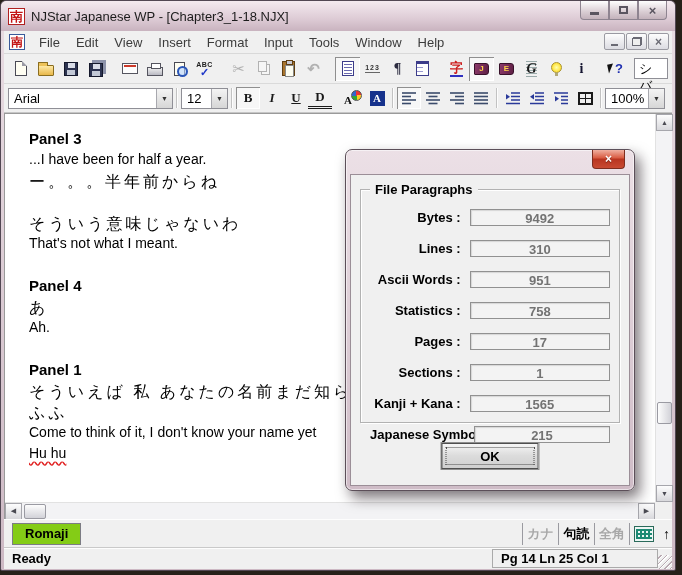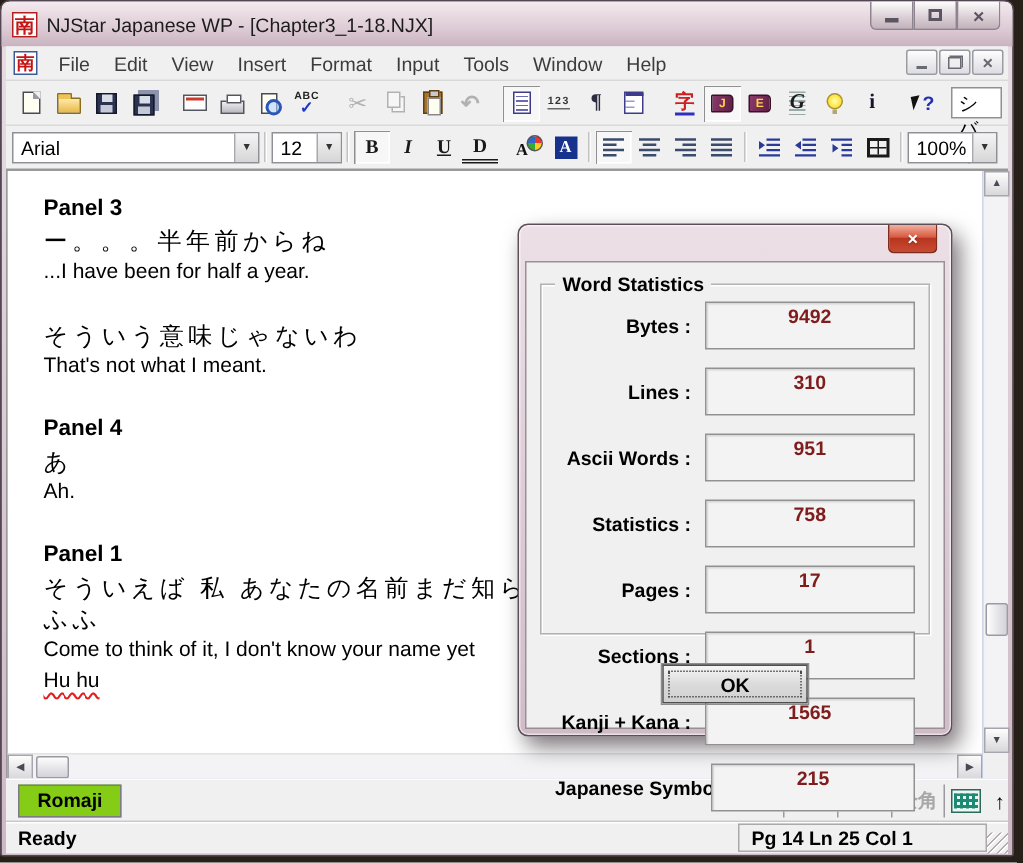--- a/index.html
+++ b/index.html
@@ -150,24 +150,24 @@
     background:linear-gradient(#ece0e6,#cfbcc7); border:1px solid #5c4f59; border-radius:7px;
     box-shadow:5px 7px 14px rgba(20,10,16,.55), inset 0 0 0 1px rgba(255,255,255,.55); }
   .dlg-title { height:24px; display:flex; align-items:center; padding-left:9px; font-size:13px; color:#111; }
   .dlg-close { position:absolute; top:0; right:9px; width:33px; height:19px;
     background:linear-gradient(#f0b0a0,#d85a40 45%,#b83520 50%,#c84a32); border:1px solid #7e2d1e; border-top:none;
     border-radius:0 0 4px 4px; display:flex; align-items:center; justify-content:center;
     color:#fff; font-weight:bold; font-size:12px; text-shadow:0 1px 1px #7a2515; }
   .dlg-client { position:absolute; left:4px; right:4px; top:24px; bottom:4px; background:#f0f0f0; border:1px solid #9b8e97; }
   .group { position:absolute; left:9px; right:9px; top:14px; height:234px; border:1px solid #b2b2b2; box-shadow:1px 1px 0 #fff inset, 1px 1px 0 #fff; }
   .group-label { position:absolute; top:-8px; left:9px; background:#f0f0f0; padding:0 5px; font-size:13px; font-weight:bold; color:#000; }
-  .rows { position:absolute; left:9px; right:9px; top:17px; display:flex; flex-direction:column; gap:24px; }
+  .rows { position:absolute; left:9px; right:9px; top:17px; display:flex; flex-direction:column; gap:11px; }
   .row { display:flex; align-items:center; height:20px; }
   .row .lbl { width:104px; text-align:right; padding-right:9px; font-size:13px; font-weight:bold; color:#000; white-space:nowrap; }
-  .row .val { width:147px; height:32px; border:1px solid #919191; background:#f3f3f3; font-size:13px; font-weight:bold; color:#7f1d1d; text-align:center; line-height:18px; box-shadow:inset 1px 1px 1px rgba(0,0,0,.12); }
+  .row .val { width:147px; height:17px; border:1px solid #919191; background:#f3f3f3; font-size:13px; font-weight:bold; color:#737373; text-align:center; line-height:18px; box-shadow:inset 1px 1px 1px rgba(0,0,0,.12); }
   .okbtn { position:absolute; left:50%; transform:translateX(-50%); bottom:16px; width:97px; height:26px;
     background:linear-gradient(#f6f6f6,#dcdcdc 48%,#cfcfcf); border:1px solid #4f4f4f; box-shadow:0 0 0 1px #8e8e8e;
     font-size:13px; font-weight:bold; color:#000; display:flex; align-items:center; justify-content:center; }
   .okbtn::before { content:""; position:absolute; inset:3px; border:1px dotted #4a4a4a; }
 </style>
 </head>
 <body>
 
 <div class="window">
 
@@ -407,22 +407,22 @@
       <div class="sep"></div>
       <div class="combo" style="width:60px;">
         <span class="val">100%</span>
         <span class="drop">▼</span>
       </div>
     </div>
 
     <div class="docwrap">
       <div class="doc">
         <div class="dl h">Panel 3</div>
+        <div class="dl en">...I have been for half a year.</div>
         <div class="dl jp">ー。。。半年前からね</div>
-        <div class="dl en">...I have been for half a year.</div>
         <div class="dl"></div>
         <div class="dl jp">そういう意味じゃないわ</div>
         <div class="dl en">That's not what I meant.</div>
         <div class="dl"></div>
         <div class="dl h">Panel 4</div>
         <div class="dl jp">あ</div>
         <div class="dl en">Ah.</div>
         <div class="dl"></div>
         <div class="dl h">Panel 1</div>
         <div class="dl jp">そういえば 私 あなたの名前まだ知らな</div>
@@ -471,21 +471,21 @@
     </div>
 
   </div>
 
   <div class="dialog">
     <div class="dlg-close">
       <span>×</span>
     </div>
     <div class="dlg-client">
       <div class="group">
-        <div class="group-label">Word Statistics</div>
+        <div class="group-label">File Paragraphs</div>
         <div class="rows">
           <div class="row">
             <span class="lbl">Bytes :</span>
             <span class="val">9492</span>
           </div>
           <div class="row">
             <span class="lbl">Lines :</span>
             <span class="val">310</span>
           </div>
           <div class="row">

